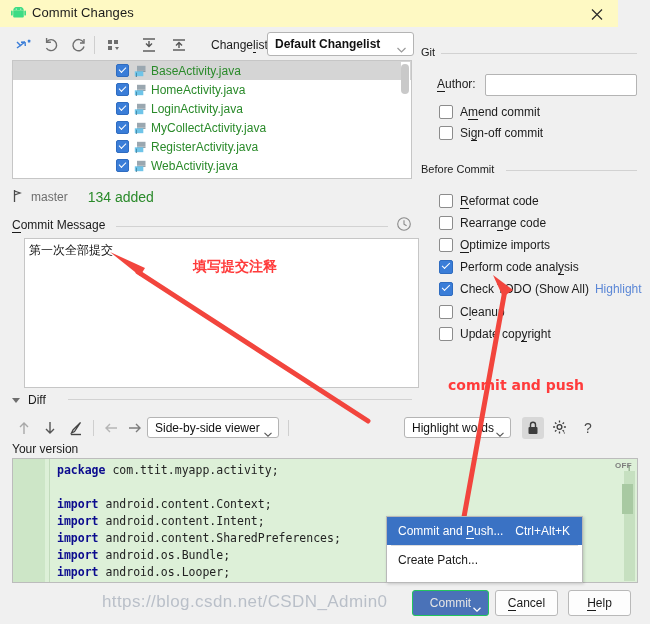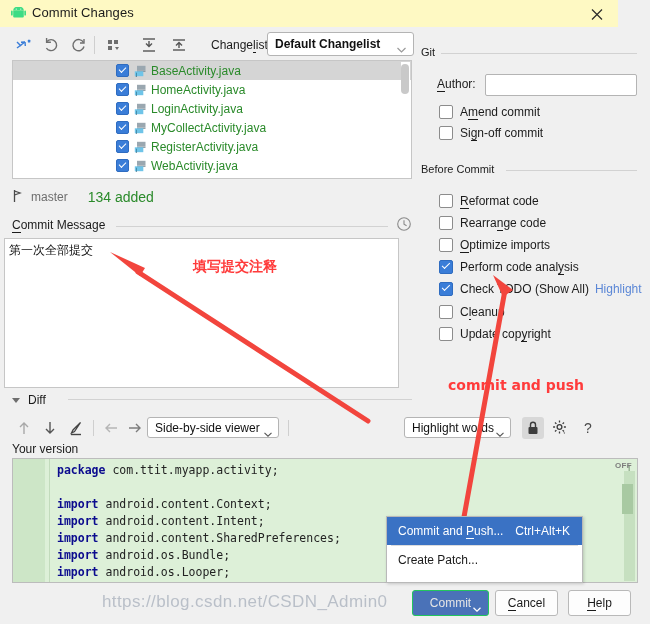--- a/index.html
+++ b/index.html
@@ -60,21 +60,21 @@
   .branch-name{font-size:12px;color:#6e6e6e;margin-left:7px;}
   .branch-added{font-size:14px;color:#2a8a2a;margin-left:20px;}
 
   
   .cm-head{position:absolute;left:12px;top:218px;width:400px;height:16px;}
   .cm-title{position:absolute;left:0;top:0;font-size:12px;color:#1b1b1b;}
   .cm-title u{text-decoration:none;border-bottom:1px solid #1b1b1b;}
   .cm-rule{position:absolute;left:104px;top:8px;right:24px;height:1px;background:#d2d2d2;}
   .cm-clock{position:absolute;right:0;top:-2px;width:16px;height:16px;}
   .cm-box{
-    position:absolute;left:4px;top:238px;width:395px;height:150px;
+    position:absolute;left:24px;top:238px;width:395px;height:150px;
     background:#fff;border:1px solid #c6c6c6;box-sizing:border-box;
   }
   .cm-text{position:absolute;left:4px;top:3px;font-size:12px;color:#111;font-family:"DejaVu Sans",sans-serif;}
 
   
   .diff-head{position:absolute;left:12px;top:392px;width:400px;height:16px;display:flex;align-items:center;}
   .diff-tri{width:0;height:0;border-left:4.5px solid transparent;border-right:4.5px solid transparent;
             border-top:5.5px solid #6e6e6e;margin-right:8px;}
   .diff-label{font-size:12px;color:#1b1b1b;}
   .diff-rule{position:absolute;left:56px;top:7px;right:0;height:1px;background:#d2d2d2;}

